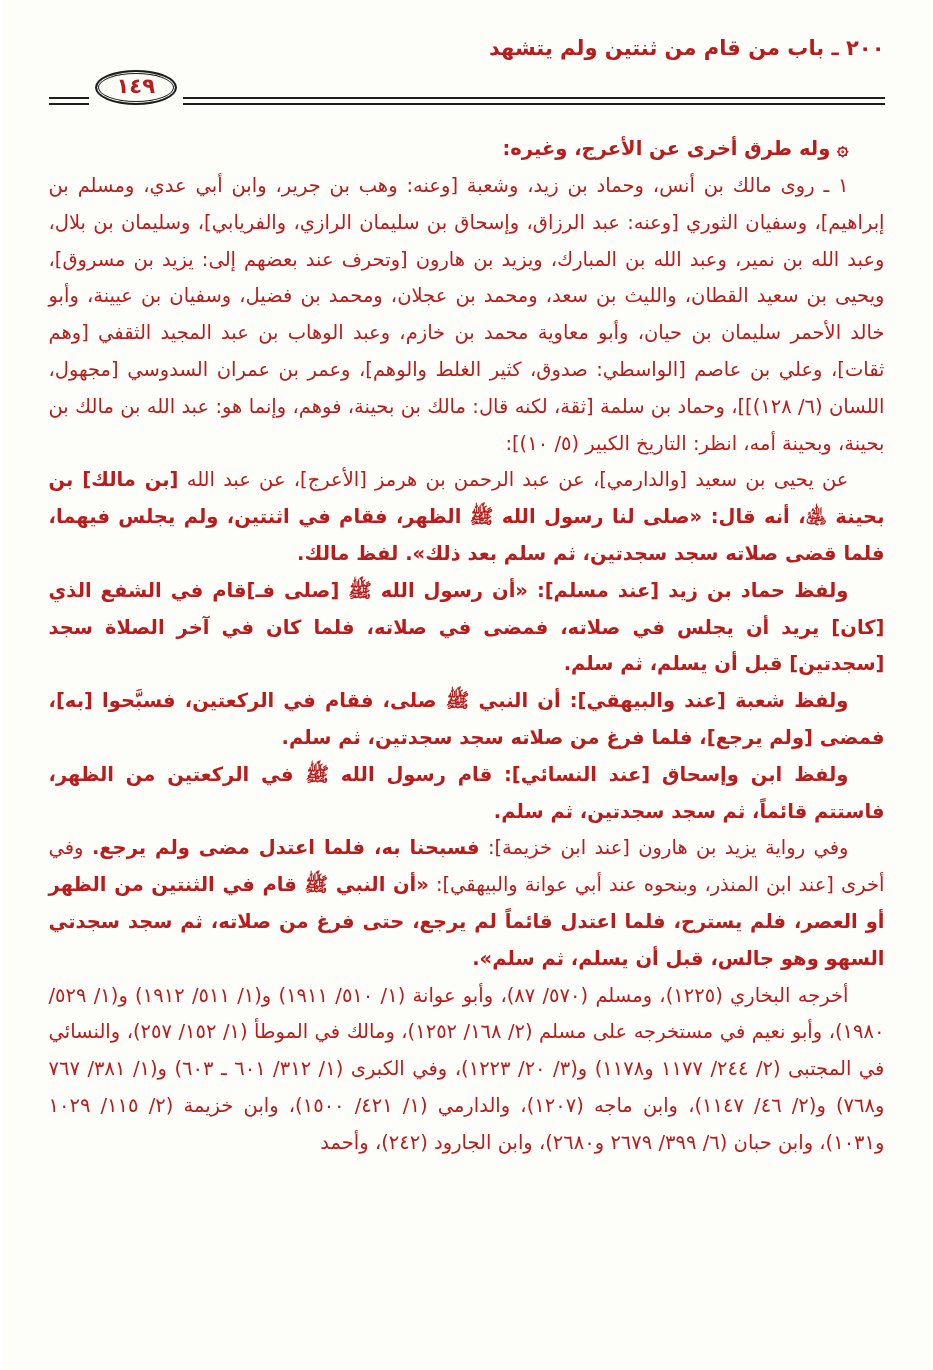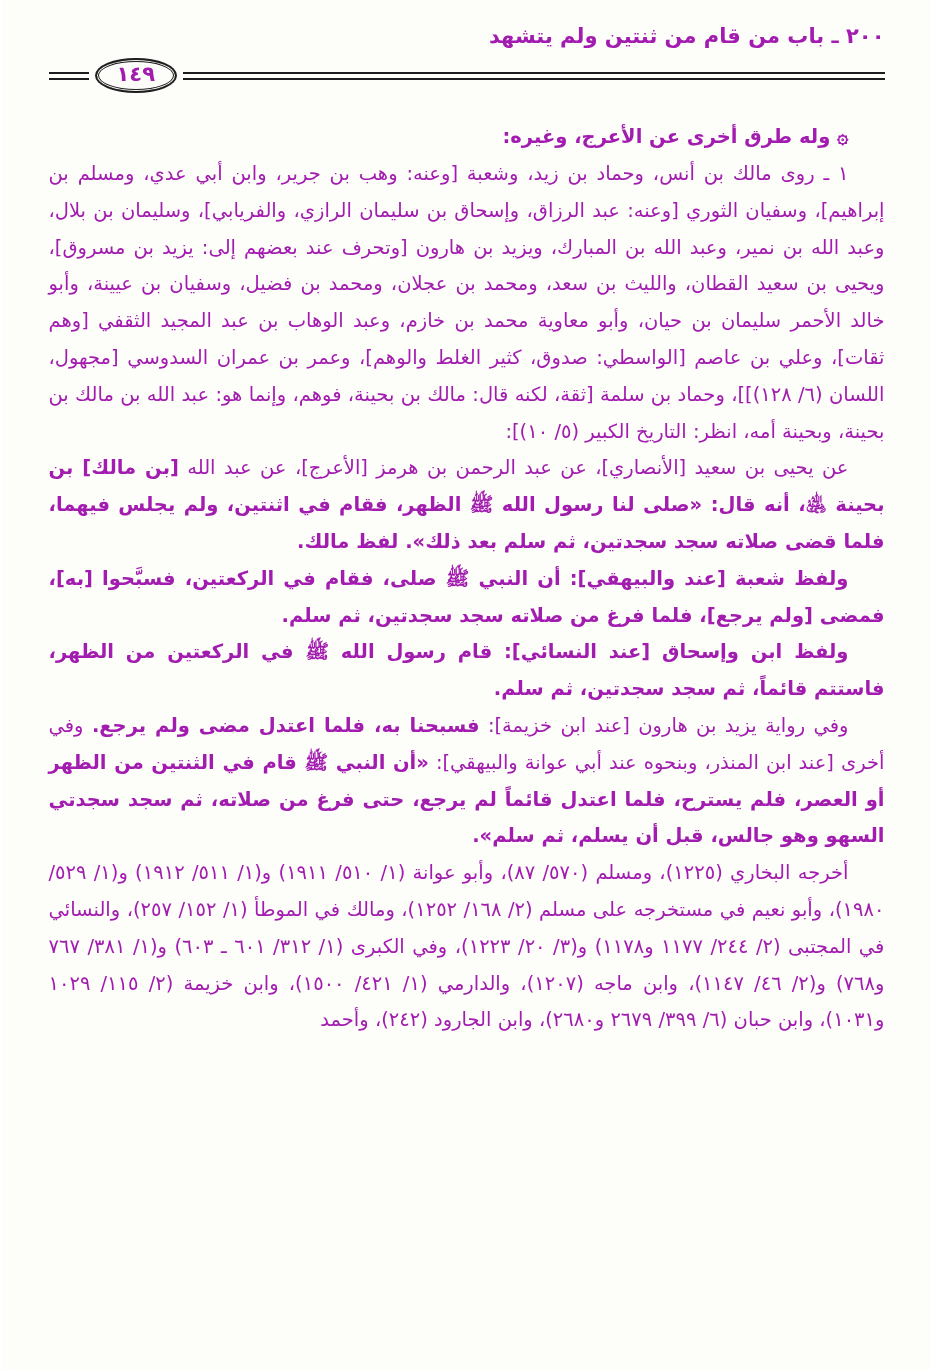--- a/index.html
+++ b/index.html
@@ -7,38 +7,38 @@
     padding: 0;
     background: #ffffff;
   }
   .sheet {
     position: relative;
     width: 928px;
     height: 1370px;
     margin: 0 auto;
     background: #fdfdfa;
     box-sizing: border-box;
-    padding: 24px 46px 20px 46px;
+    padding: 36px 46px 20px 46px;
     direction: rtl;
     font-family: "DejaVu Sans", sans-serif;
-    color: #a21caf;
+    color: #b91c1c;
     overflow: hidden;
   }
   .page-header { margin-bottom: 26px; }
   .chapter-title {
     font-size: 21px;
     font-weight: bold;
     text-align: right;
     padding-left: 40px;
     margin-bottom: 10px;
   }
   .rule-row {
     display: flex;
     direction: ltr;          
-    align-items: center;
+    align-items: flex-end;
   }
   .dbl {
     height: 8px;
     border-top: 2px solid #1d1d1d;
     border-bottom: 2px solid #1d1d1d;
     box-sizing: border-box;
   }
   .stub { width: 40px; }
   .mainline { flex: 1; }
   .cartouche {
@@ -76,20 +76,21 @@
         <span>١٤٩</span>
       </span>
       <span class="dbl mainline"></span>
     </div>
   </header>
 
   <main class="page-body">
 
       <p class="para"><span class="seg bold">۞ وله طرق أخرى عن الأعرج، وغيره:</span></p>
       <p class="para"><span class="seg">١ ـ روى مالك بن أنس، وحماد بن زيد، وشعبة [وعنه: وهب بن جرير، وابن أبي عدي، ومسلم بن إبراهيم]، وسفيان الثوري [وعنه: عبد الرزاق، وإسحاق بن سليمان الرازي، والفريابي]، وسليمان بن بلال، وعبد الله بن نمير، وعبد الله بن المبارك، ويزيد بن هارون [وتحرف عند بعضهم إلى: يزيد بن مسروق]، ويحيى بن سعيد القطان، والليث بن سعد، ومحمد بن عجلان، ومحمد بن فضيل، وسفيان بن عيينة، وأبو خالد الأحمر سليمان بن حيان، وأبو معاوية محمد بن خازم، وعبد الوهاب بن عبد المجيد الثقفي [وهم ثقات]، وعلي بن عاصم [الواسطي: صدوق، كثير الغلط والوهم]، وعمر بن عمران السدوسي [مجهول، اللسان (٦/ ١٢٨)]]، وحماد بن سلمة [ثقة، لكنه قال: مالك بن بحينة، فوهم، وإنما هو: عبد الله بن مالك بن بحينة، وبحينة أمه، انظر: التاريخ الكبير (٥/ ١٠)]:</span></p>
-      <p class="para"><span class="seg">عن يحيى بن سعيد [الأنصاري]، عن عبد الرحمن بن هرمز [الأعرج]، عن عبد الله </span><span class="seg bold">[بن مالك] بن بحينة ﵁، أنه قال: «صلى لنا رسول الله ﷺ الظهر، فقام في اثنتين، ولم يجلس فيهما، فلما قضى صلاته سجد سجدتين، ثم سلم بعد ذلك». لفظ مالك.</span></p>
+      <p class="para"><span class="seg">عن يحيى بن سعيد [والدارمي]، عن عبد الرحمن بن هرمز [الأعرج]، عن عبد الله </span><span class="seg bold">[بن مالك] بن بحينة ﵁، أنه قال: «صلى لنا رسول الله ﷺ الظهر، فقام في اثنتين، ولم يجلس فيهما، فلما قضى صلاته سجد سجدتين، ثم سلم بعد ذلك». لفظ مالك.</span></p>
+      <p class="para"><span class="seg bold">ولفظ حماد بن زيد [عند مسلم]: «أن رسول الله ﷺ [صلى فـ]قام في الشفع الذي [كان] يريد أن يجلس في صلاته، فمضى في صلاته، فلما كان في آخر الصلاة سجد [سجدتين] قبل أن يسلم، ثم سلم.</span></p>
       <p class="para"><span class="seg bold">ولفظ شعبة [عند والبيهقي]: أن النبي ﷺ صلى، فقام في الركعتين، فسبَّحوا [به]، فمضى [ولم يرجع]، فلما فرغ من صلاته سجد سجدتين، ثم سلم.</span></p>
       <p class="para"><span class="seg bold">ولفظ ابن وإسحاق [عند النسائي]: قام رسول الله ﷺ في الركعتين من الظهر، فاستتم قائماً، ثم سجد سجدتين، ثم سلم.</span></p>
       <p class="para"><span class="seg">وفي رواية يزيد بن هارون [عند ابن خزيمة]: </span><span class="seg bold">فسبحنا به، فلما اعتدل مضى ولم يرجع.</span><span class="seg"> وفي أخرى [عند ابن المنذر، وبنحوه عند أبي عوانة والبيهقي]: </span><span class="seg bold">«أن النبي ﷺ قام في الثنتين من الظهر أو العصر، فلم يسترح، فلما اعتدل قائماً لم يرجع، حتى فرغ من صلاته، ثم سجد سجدتي السهو وهو جالس، قبل أن يسلم، ثم سلم».</span></p>
       <p class="para"><span class="seg">أخرجه البخاري (١٢٢٥)، ومسلم (٥٧٠/ ٨٧)، وأبو عوانة (١/ ٥١٠/ ١٩١١) و(١/ ٥١١/ ١٩١٢) و(١/ ٥٢٩/ ١٩٨٠)، وأبو نعيم في مستخرجه على مسلم (٢/ ١٦٨/ ١٢٥٢)، ومالك في الموطأ (١/ ١٥٢/ ٢٥٧)، والنسائي في المجتبى (٢/ ٢٤٤/ ١١٧٧ و١١٧٨) و(٣/ ٢٠/ ١٢٢٣)، وفي الكبرى (١/ ٣١٢/ ٦٠١ ـ ٦٠٣) و(١/ ٣٨١/ ٧٦٧ و٧٦٨) و(٢/ ٤٦/ ١١٤٧)، وابن ماجه (١٢٠٧)، والدارمي (١/ ٤٢١/ ١٥٠٠)، وابن خزيمة (٢/ ١١٥/ ١٠٢٩ و١٠٣١)، وابن حبان (٦/ ٣٩٩/ ٢٦٧٩ و٢٦٨٠)، وابن الجارود (٢٤٢)، وأحمد</span></p>
     </main>
 
 </div>
 
 </body></html>

